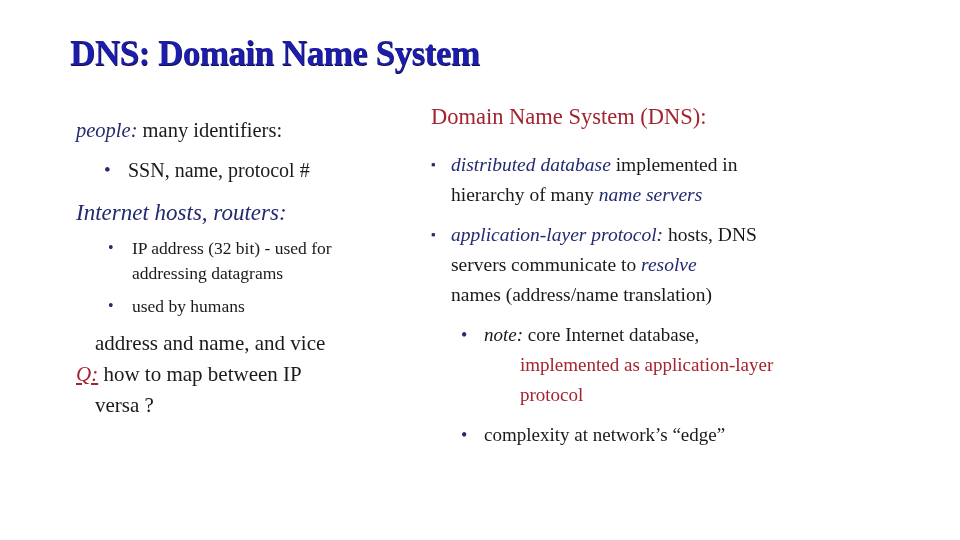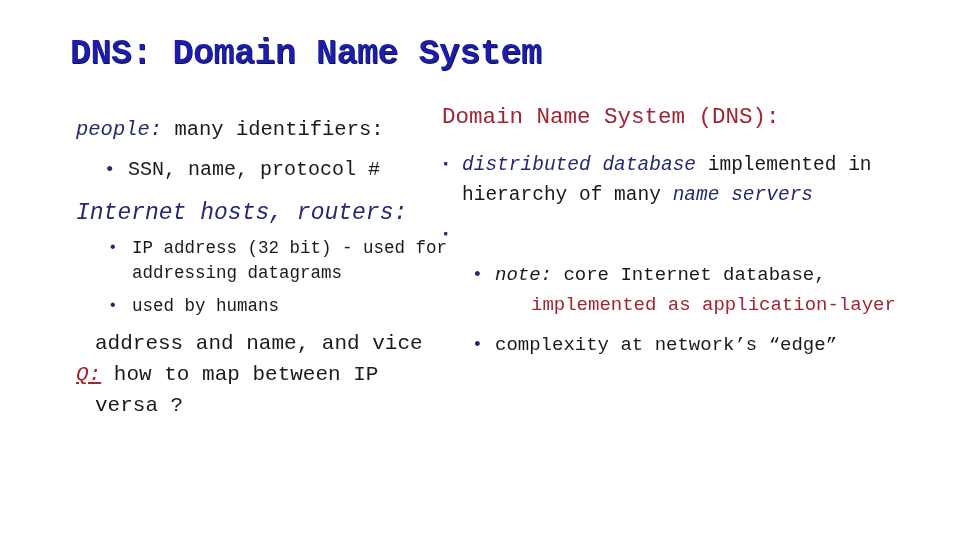--- a/index.html
+++ b/index.html
@@ -1,22 +1,22 @@
 <!DOCTYPE html>
 <html><head>
 <meta charset="utf-8">
 <style>
   html,body{margin:0;padding:0;background:#ffffff;}
   #slide{position:relative;width:960px;height:540px;background:#ffffff;overflow:hidden;
-         font-family:Liberation Mono, monospace;color:#1a1a1a;}
+         font-family:Liberation Serif, serif;color:#1a1a1a;}
   .title{position:absolute;left:70px;top:34px;font-size:35px;font-weight:bold;
          color:#1d1dac;letter-spacing:-0.5px;text-shadow:0.6px 0.6px 0 #10104a;}
   
   .left-col{position:absolute;left:76px;top:104px;width:372px;}
-  .right-col{position:absolute;left:442px;top:102px;width:474px;}
+  .right-col{position:absolute;left:431px;top:102px;width:474px;}
   
   .em{color:#232a70;font-style:italic;}
   .redtxt{color:#a32431;margin-left:36px;}
   .line{white-space:nowrap;}
   .bi{display:flex;}
   .bu{flex:none;color:#232a70;}
   
   .lh{font-size:20.5px;line-height:28px;margin:12px 0 12px 0;}
   .lh2{font-size:23px;line-height:30px;margin:0 0 8px 0;}
   .ssn{font-size:20px;line-height:28px;margin:0 0 14px 0;padding-left:28px;}
@@ -89,29 +89,39 @@
           <span class="em">distributed database</span><span> implemented in</span>
         </div>
         <div class="line">
           <span>hierarchy of many </span><span class="em">name servers</span>
         </div>
       </div>
     </div>
 
     <div class="bi rb">
       <span class="bu">▪</span>
+      <div>
+        <div class="line">
+          <span class="em">application-layer protocol:</span><span> hosts, DNS</span>
+        </div>
+        <div class="line">
+          <span>servers communicate to </span><span class="em">resolve</span>
+        </div>
+        <div class="line">names (address/name translation)</div>
+      </div>
     </div>
 
     <div class="bi rsub">
       <span class="bu">•</span>
       <div>
         <div class="line">
           <span style="font-style:italic">note:</span><span> core Internet database,</span>
         </div>
         <div class="line redtxt">implemented as application-layer</div>
+        <div class="line redtxt">protocol</div>
       </div>
     </div>
 
     <div class="bi rsub">
       <span class="bu">•</span>
       <div class="line">complexity at network’s “edge”</div>
     </div>
 
   </div>
 

